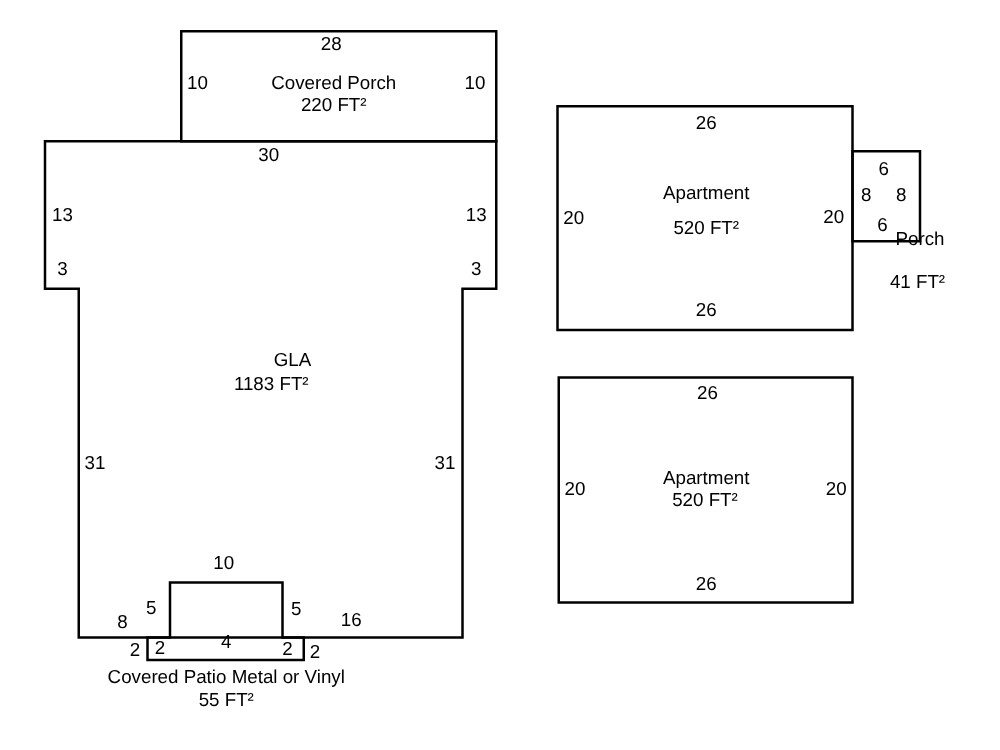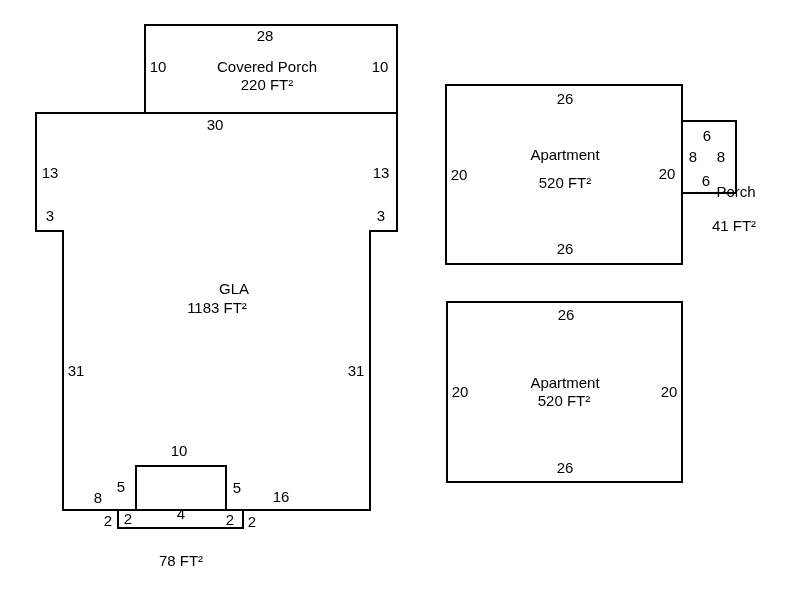--- a/index.html
+++ b/index.html
@@ -64,21 +64,22 @@
   <span class="lbl" style="left:281px; top:497px">16</span>
 
   <span class="lbl" style="left:179px; top:451px">10</span>
   <span class="lbl" style="left:121px; top:487px">5</span>
   <span class="lbl" style="left:237px; top:488px">5</span>
   <span class="lbl" style="left:108px; top:521px">2</span>
   <span class="lbl" style="left:128px; top:519px">2</span>
   <span class="lbl" style="left:181px; top:514px">4</span>
   <span class="lbl" style="left:230px; top:520px">2</span>
   <span class="lbl" style="left:252px; top:522px">2</span>
-  <span class="lbl" style="left:181px; top:561px">78 FT²</span>
+  <span class="lbl" style="left:181px; top:542px">Covered Patio Metal or Vinyl</span>
+  <span class="lbl" style="left:181px; top:561px">55 FT²</span>
 
   <span class="lbl" style="left:565px; top:99px">26</span>
   <span class="lbl" style="left:459px; top:175px">20</span>
   <span class="lbl" style="left:565px; top:155px">Apartment</span>
   <span class="lbl" style="left:565px; top:183px">520 FT²</span>
   <span class="lbl" style="left:667px; top:174px">20</span>
   <span class="lbl" style="left:565px; top:249px">26</span>
 
   <span class="lbl" style="left:707px; top:136px">6</span>
   <span class="lbl" style="left:693px; top:157px">8</span>

